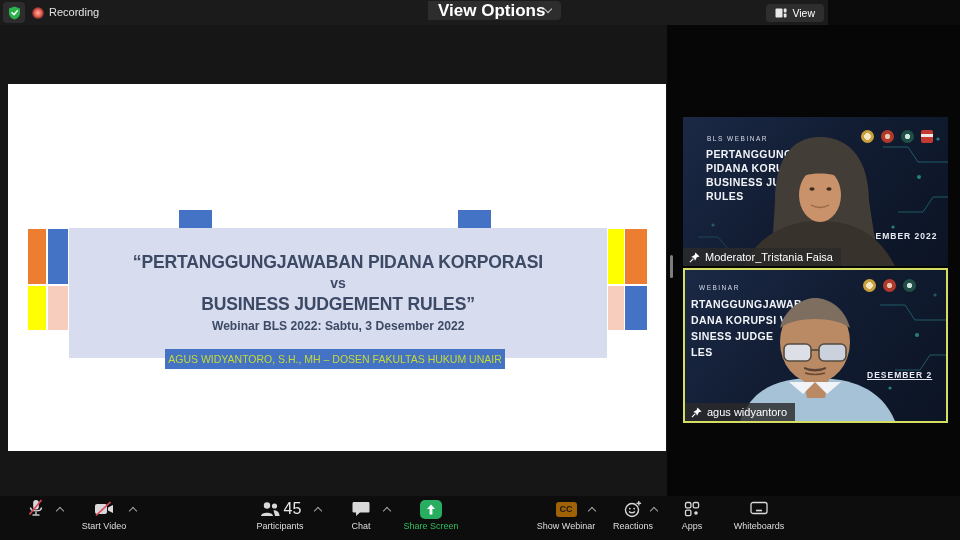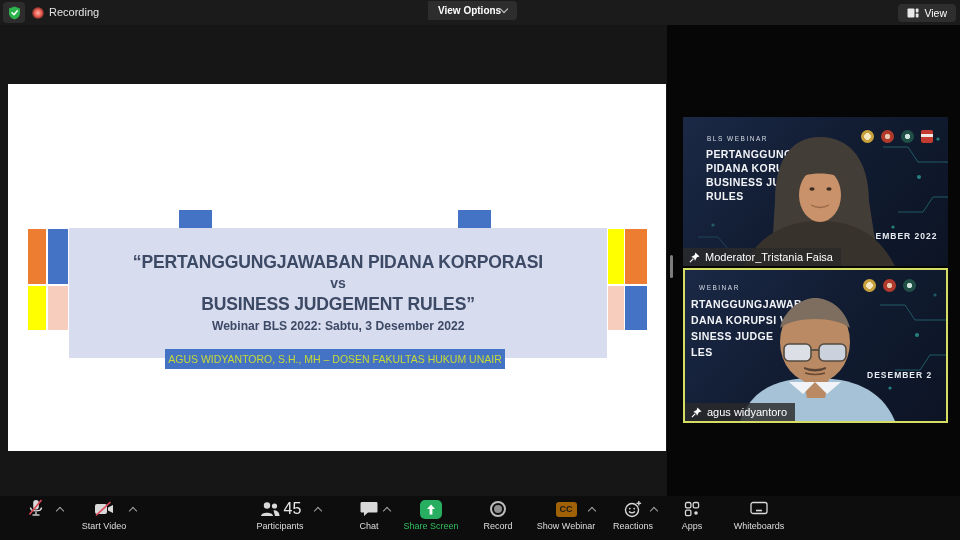--- a/index.html
+++ b/index.html
@@ -1,28 +1,28 @@
 <!DOCTYPE html>
 <html><head>
 <meta charset="utf-8">
 <style>
   html,body{margin:0;padding:0;background:#000;}
   *{box-sizing:border-box;font-family:"Liberation Sans",sans-serif;}
   #app{position:relative;width:960px;height:540px;background:#0b0b0b;overflow:hidden;}
 
   
-  .topbar{position:absolute;left:0;top:0;width:960px;height:25px;background:#1b1b1b;}
+  .topbar{position:absolute;left:0;top:0;width:828px;height:25px;background:#1b1b1b;}
   .shield-wrap{position:absolute;left:3px;top:2px;width:22px;height:21px;background:#2d2d2d;border-radius:4px;display:flex;align-items:center;justify-content:center;}
   .rec-dot{position:absolute;left:32px;top:7px;width:12px;height:12px;border-radius:50%;
     background:radial-gradient(circle at 50% 50%, #ffb3a7 0%, #e8564a 45%, rgba(180,60,50,.25) 75%, rgba(0,0,0,0) 100%);}
   .rec-label{position:absolute;left:49px;top:6px;font-size:11px;color:#e4e4e4;}
   .banner{position:absolute;left:428px;top:1px;height:19px;display:flex;}
   .banner-green{background:#28b341;color:#0d4a1c;font-size:11px;font-weight:bold;
     padding:0 12px;display:flex;align-items:center;border-radius:4px 0 0 4px;}
-  .banner-dark{background:#2d2d2d;color:#ffffff;font-size:10px;font-weight:bold;
+  .banner-dark{background:#2d2d2d;color:#ffffff;font-size:17px;font-weight:bold;
     padding:0 10px;display:flex;align-items:center;border-radius:0 4px 4px 0;cursor:pointer;}
   .chev-down{width:6px;height:6px;border-right:1.5px solid #cfcfcf;border-bottom:1.5px solid #cfcfcf;transform:rotate(45deg);margin-top:-3px;}
   .view-btn{position:absolute;right:4px;top:4px;height:18px;background:#2e2e2e;border-radius:4px;
     color:#fff;font-size:10.5px;display:flex;align-items:center;gap:5px;padding:0 9px;cursor:pointer;}
 
   
   .stage{position:absolute;left:0;top:25px;width:960px;height:471px;background:#161616;}
   .panel-bg{position:absolute;left:667px;top:0;width:293px;height:471px;background:#060606;}
   .slide{position:absolute;left:8px;top:59px;width:658px;height:367px;background:#ffffff;}
   .blk{position:absolute;}
@@ -177,21 +177,21 @@
           <polyline points="210,100 235,100 245,85 261,85" stroke="#2f8f96" fill="none" stroke-width="1"></polyline>
           <circle cx="232" cy="65" r="2" fill="#37d6c8"></circle>
             <circle cx="205" cy="118" r="1.6" fill="#37d6c8"></circle>
           <circle cx="250" cy="25" r="1.6" fill="#2f8f96"></circle>
         </svg>
         <span class="kicker" style="left:14px;top:14px;">WEBINAR</span>
         <span class="tline" style="left:6px;top:28px;">RTANGGUNGJAWABAN</span>
         <span class="tline" style="left:6px;top:44px;">DANA KORUPSI V</span>
         <span class="tline" style="left:6px;top:60px;">SINESS JUDGE</span>
         <span class="tline" style="left:6px;top:76px;">LES</span>
-        <span class="tdate" style="left:182px;top:100px;">DESEMBER 2</span>
+        <span class="tdate" style="left:182px;top:100px;text-decoration:underline;">DESEMBER 2</span>
         <div class="logos" style="left:178px;top:9px;">
           <div class="logo" style="background:radial-gradient(circle,#f3e6c0 35%,#c9a13c 36%);"></div>
           <div class="logo" style="background:radial-gradient(circle,#e8c9b0 30%,#b23a2c 31%);"></div>
           <div class="logo" style="background:radial-gradient(circle,#cfe3dd 30%,#1f4f46 31%);"></div>
         </div>
         <svg class="person" width="261" height="151" viewBox="0 0 261 151">
           <path d="M55 151 C68 116 96 108 130 108 C166 108 196 118 210 151 Z" fill="#a6c2d6"></path>
           <path d="M118 108 L144 108 L140 128 L122 128 Z" fill="#b98a64"></path>
           <ellipse cx="130" cy="72" rx="35" ry="41" fill="#b98a64"></ellipse>
           <path d="M95 58 C100 38 118 28 130 28 C144 28 160 38 165 58 C150 46 110 46 95 58 Z" fill="#7d6e60"></path>
@@ -249,47 +249,41 @@
           <path d="M2 15 C2 10.5 14 10.5 14 15 Z" fill="#d9d9d9"></path>
           <circle cx="15.5" cy="5" r="2.6" fill="#d9d9d9"></circle>
           <path d="M14.5 9.2 C18 9.2 20.5 11 20.5 15 L16 15" fill="#d9d9d9"></path>
         </svg>
         <span style="color:#e6e6e6;font-size:16px;">45</span>
       </div>
       <div class="tb-label">Participants</div>
     </div>
     <div class="caret" style="left:315px;"></div>
 
-    <div class="tb-item" style="left:344px;width:50px;align-items:center;">
+    <div class="tb-item" style="left:336px;width:50px;align-items:center;">
       <div class="tb-ico">
         <svg width="18" height="16" viewBox="0 0 18 16">
           <path d="M2 1 H16 C17 1 17.5 1.6 17.5 2.5 V10 C17.5 11 17 11.6 16 11.6 H8 L4 15 V11.6 H2 C1 11.6 0.5 11 0.5 10 V2.5 C0.5 1.6 1 1 2 1 Z" fill="#d9d9d9"></path>
         </svg>
       </div>
       <div class="tb-label">Chat</div>
     </div>
     <div class="caret" style="left:384px;"></div>
 
     <div class="tb-item" style="left:398px;width:66px;">
       <div class="tb-ico">
         <div class="share-chip">
           <svg width="10" height="11" viewBox="0 0 10 11">
             <path d="M5 0.5 L9 5 H6.4 V10.5 H3.6 V5 H1 Z" fill="#fff"></path>
           </svg>
         </div>
       </div>
       <div class="tb-label green">Share Screen</div>
     </div>
 
-    <div class="tb-item" style="left:470px;width:56px;">
-      <div class="tb-ico">
-          <div class="rec-circle"></div>
-        </div>
-      <div class="tb-label">Record</div>
-    </div>
 
     <div class="tb-item" style="left:532px;width:68px;">
       <div class="tb-ico">
           <div class="cc-chip">CC</div>
         </div>
       <div class="tb-label">Show Webinar</div>
     </div>
     <div class="caret" style="left:589px;"></div>
 
     <div class="tb-item" style="left:604px;width:58px;">

